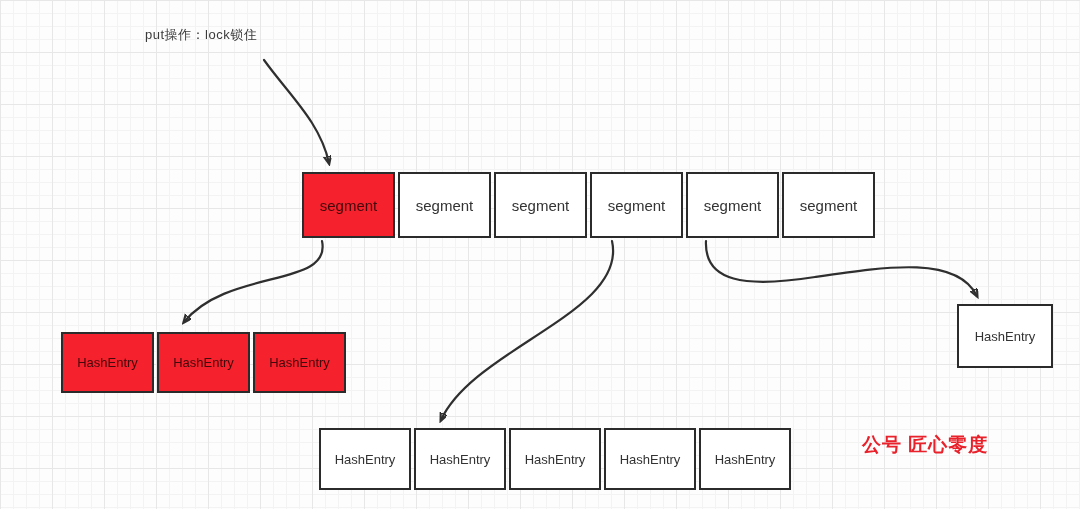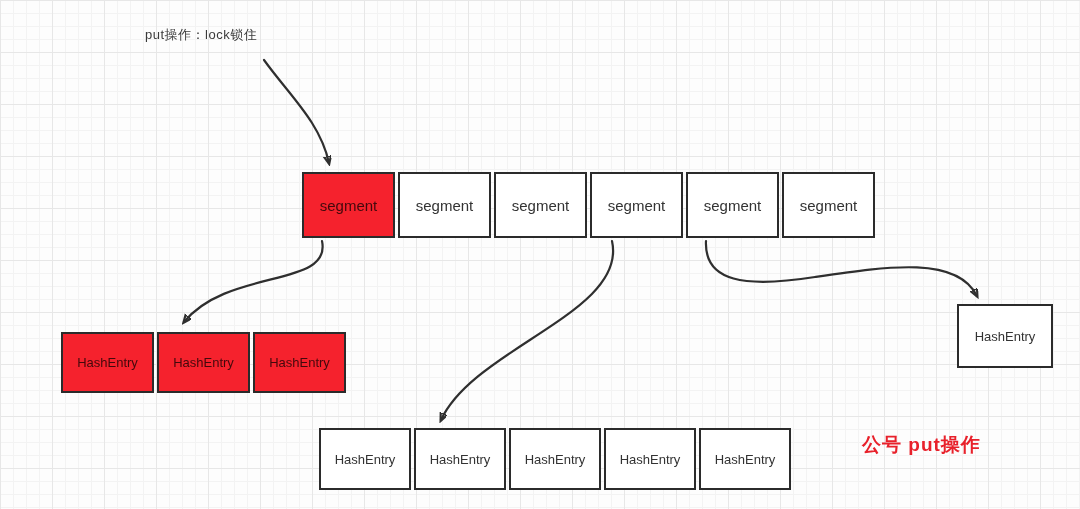--- a/index.html
+++ b/index.html
@@ -155,15 +155,15 @@
       <span>HashEntry</span>
     </div>
   </div>
 
   <div class="box-row right-box">
     <div class="cell">
       <span>HashEntry</span>
     </div>
   </div>
 
-  <div class="watermark">公号 put操作</div>
+  <div class="watermark">公号 匠心零度</div>
 
 </div>
 
 </body></html>

